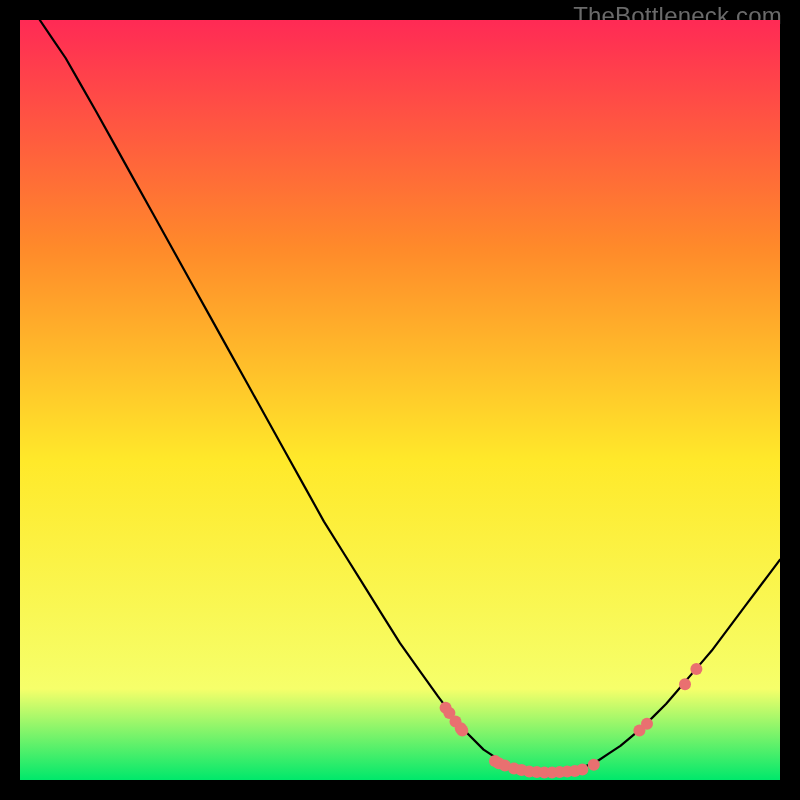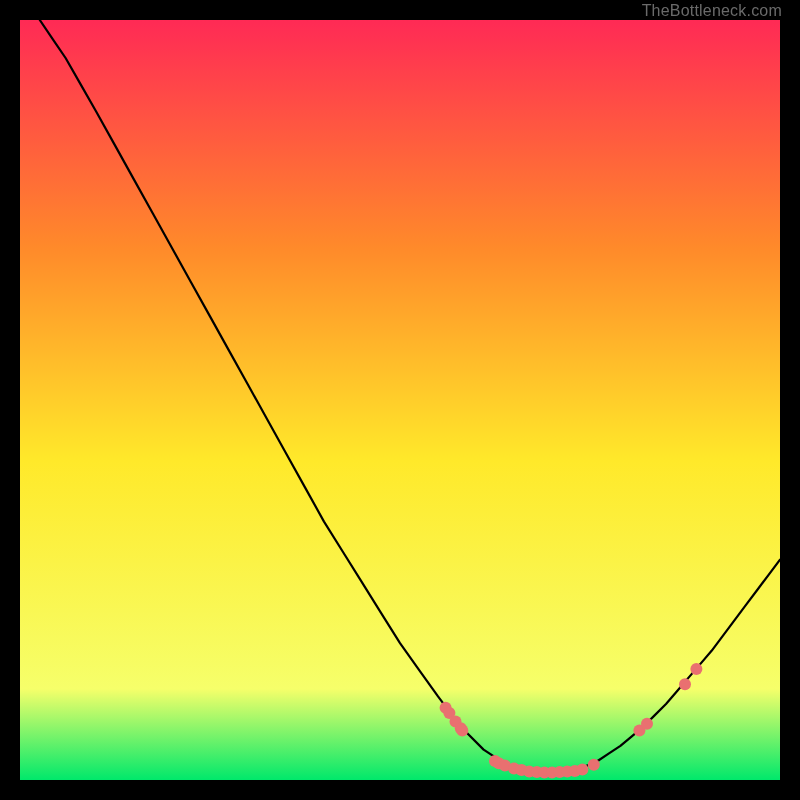--- a/index.html
+++ b/index.html
@@ -16,21 +16,21 @@
     left: 20px;
     top: 20px;
     width: 760px;
     height: 760px;
   }
   .watermark {
     position: absolute;
     top: 2px;
     right: 18px;
     color: #6a6a6a;
-    font-size: 16px;
+    font-size: 24px;
     font-weight: 500;
     letter-spacing: 0.2px;
   }
 </style>
 </head>
 <body>
 
 <div class="watermark">TheBottleneck.com</div>
 
 <svg class="plot" viewBox="0 0 760 760" preserveAspectRatio="none">

